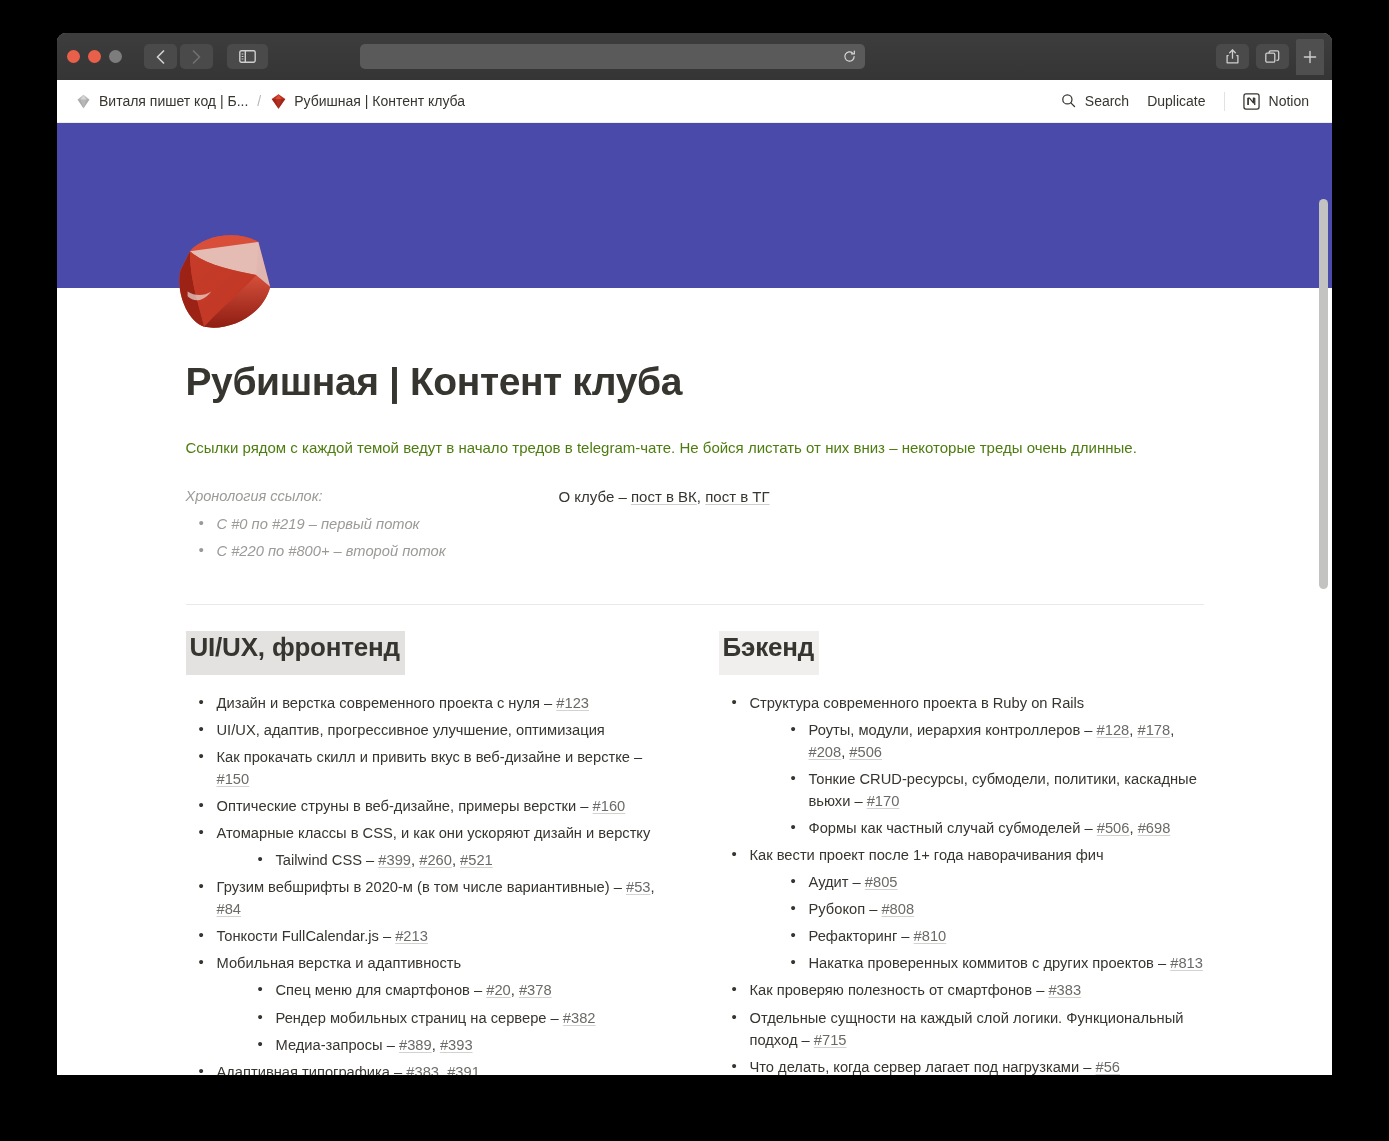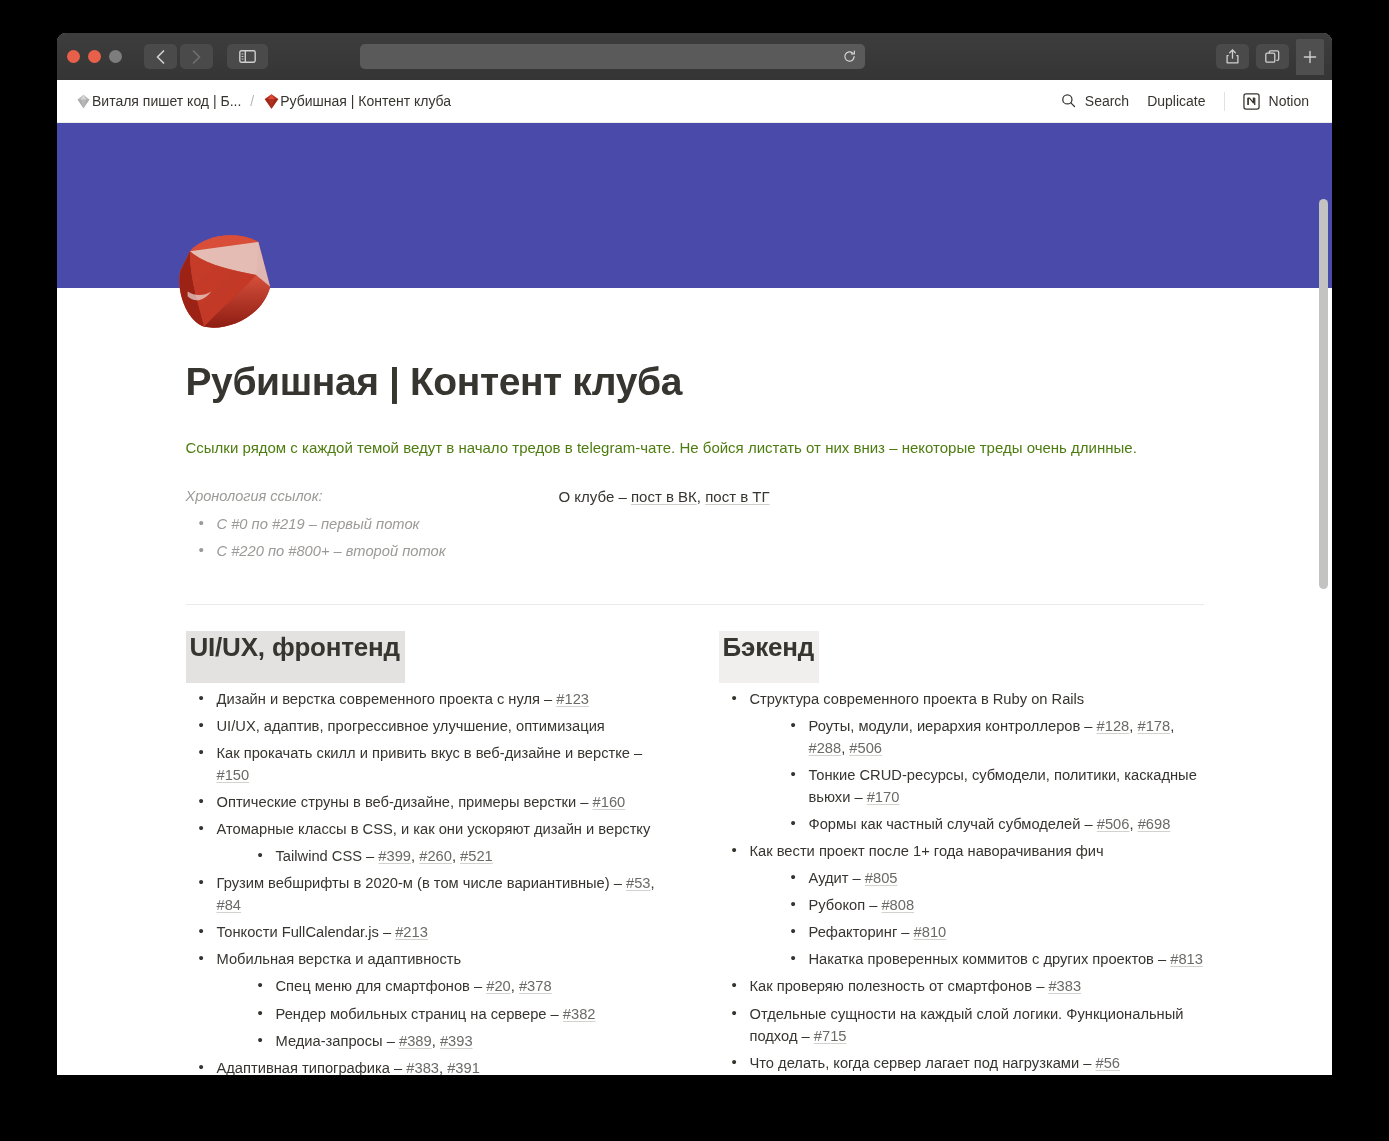--- a/index.html
+++ b/index.html
@@ -74,21 +74,21 @@
   
   #nheader {
     height: 43px;
     background: #fff;
     border-bottom: 1px solid #ededec;
     display: flex; align-items: center;
     padding: 0 14px 0 18px;
     font-size: 14px;
     color: #37352f;
   }
-  .crumb { display: flex; align-items: center; white-space: nowrap; }
+  .crumb { display: flex; align-items: center; gap: 7px; white-space: nowrap; }
   .crumb-sep { color: #b9b8b5; margin: 0 9px; font-size: 14px; }
   .fav { width: 17px; height: 17px; flex: 0 0 17px; display:flex; }
 
   .hdr-right { margin-left: auto; display: flex; align-items: center; gap: 0; }
   .hdr-btn {
     display: flex; gap: 9px;
     padding: 5px 9px; border-radius: 4px;
     font-size: 14px; color: #37352f;
   }
   .hdr-div { width: 1px; height: 19px; background: #e3e2e0; margin: 0 9px; }
@@ -169,22 +169,23 @@
     border: 0; border-top: 1px solid #e9e9e7;
     margin: 37px 0 26px 0;
   }
 
   .cols { display: flex; gap: 48px; }
   .cols > div { flex: 1 1 0; min-width: 0; }
 
   h2 {
     font-size: 26px; font-weight: 700;
     letter-spacing: -0.2px;
+    margin-bottom: 12px;
     display: inline-block;
-    padding: 1px 5px 20px 4px;
+    padding: 1px 5px 12px 4px;
   }
   h2.hl-gray { background: #e3e2e0; }
 
   .hoverrow {
     background: linear-gradient(#f1f1ef, #f1f1ef);
   }
 
   
   #sbtrack {
     position: absolute; right: 4px; top: 96px; bottom: 6px;
@@ -372,21 +373,21 @@
                 <li><span>Тонкости FullCalendar.js – </span><a class="ref" href="#">#213</a></li>
                 <li><span>Мобильная верстка и адаптивность</span><ul class="bul">
                     <li><span>Спец меню для смартфонов – </span><a class="ref" href="#">#20</a><span>, </span><a class="ref" href="#">#378</a></li>
                     <li><span>Рендер мобильных страниц на сервере – </span><a class="ref" href="#">#382</a></li>
                     <li><span>Медиа-запросы – </span><a class="ref" href="#">#389</a><span>, </span><a class="ref" href="#">#393</a></li>
                   </ul></li>
                 <li><span>Адаптивная типографика – </span><a class="ref" href="#">#383</a><span>, </span><a class="ref" href="#">#391</a></li>
               </ul></div>
             <div><h2 class="hl-gray" style="background: rgb(241, 239, 237);">Бэкенд</h2><ul class="bul">
                 <li><span>Структура современного проекта в Ruby on Rails</span><ul class="bul">
-                    <li><span>Роуты, модули, иерархия контроллеров – </span><a class="ref" href="#">#128</a><span>, </span><a class="ref" href="#">#178</a><span>, </span><a class="ref" href="#">#288</a><span>, </span><a class="ref" href="#">#506</a></li>
+                    <li><span>Роуты, модули, иерархия контроллеров – </span><a class="ref" href="#">#128</a><span>, </span><a class="ref" href="#">#178</a><span>, </span><a class="ref" href="#">#208</a><span>, </span><a class="ref" href="#">#506</a></li>
                     <li><span>Тонкие CRUD-ресурсы, субмодели, политики, каскадные вьюхи – </span><a class="ref" href="#">#170</a></li>
                     <li><span>Формы как частный случай субмоделей – </span><a class="ref" href="#">#506</a><span>, </span><a class="ref" href="#">#698</a></li>
                   </ul></li>
                 <li><span>Как вести проект после 1+ года наворачивания фич</span><ul class="bul">
                     <li><span>Аудит – </span><a class="ref" href="#">#805</a></li>
                     <li><span>Рубокоп – </span><a class="ref" href="#">#808</a></li>
                     <li><span>Рефакторинг – </span><a class="ref" href="#">#810</a></li>
                     <li><span>Накатка проверенных коммитов с других проектов – </span><a class="ref" href="#">#813</a></li>
                   </ul></li>
                 <li><span>Как проверяю полезность от смартфонов – </span><a class="ref" href="#">#383</a></li>

